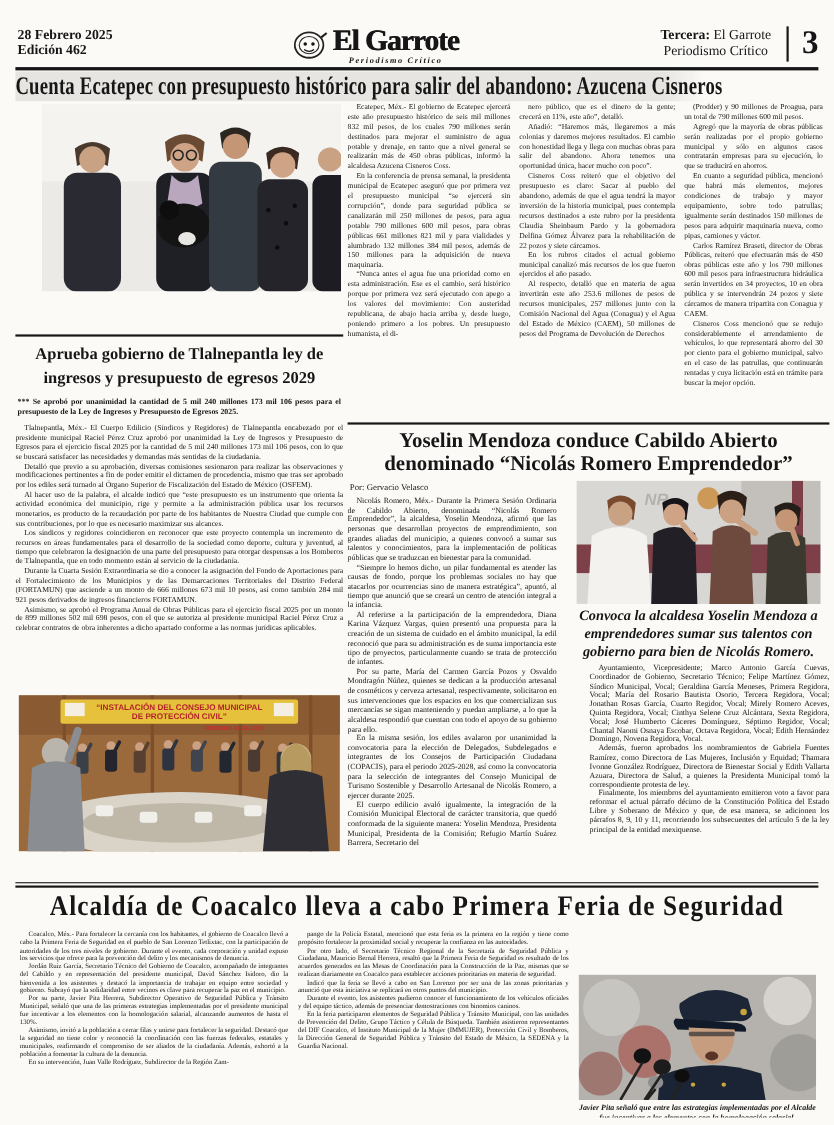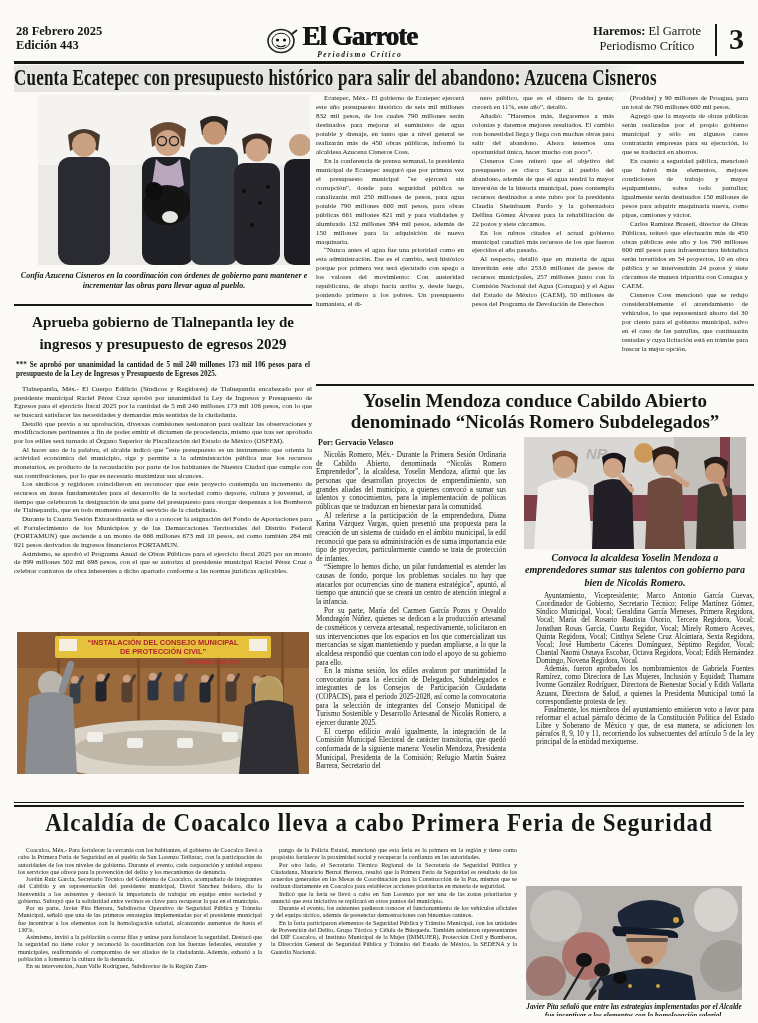--- a/index.html
+++ b/index.html
@@ -43,24 +43,24 @@
   .tl-subhead{font-size:7.2px;font-weight:bold;text-align:justify;margin:5px 2px 5px 2px;line-height:1.35;}
   .tl-body{font-size:7px;line-height:1.24;text-align:justify;}
   .photo2{position:absolute;left:3px;top:320px;width:292px;height:142px;}
   .cap2{position:absolute;left:0;top:466px;width:298px;font-size:7.6px;line-height:1.3;margin-top:32px;}
 
   
   .nr{position:absolute;left:316px;top:384px;width:438px;height:417px;overflow:hidden;border-top:2px solid #161616;}
   .nr h2{margin:4px 0 2px 0;font-size:19px;line-height:1.12;text-align:center;font-weight:bold;}
   .nr-cols{display:flex;gap:10px;}
   .nr-col1{width:190px;font-size:7.2px;line-height:1.2;text-align:justify;}
-  .nr-byline{font-size:8px;font-weight:bold;margin:3px 0 4px 2px;}
+  .nr-byline{font-size:8px;font-weight:normal;margin:3px 0 4px 2px;}
   .nr-col2{width:238px;}
   .photo3{display:block;margin:2px 8px 0 8px;width:222px;height:112px;}
-  .cap3{margin:3px 4px 3px 4px;font-size:10px;line-height:1.25;}
+  .cap3{margin:3px 4px 3px 4px;font-size:13px;line-height:1.25;}
   .nr-col2-text{font-size:7.2px;line-height:1.13;text-align:justify;margin-left:20px;}
 
   
   .rule4{position:absolute;top:802px;left:14px;right:14px;height:2px;border-top:1px solid #161616;border-bottom:2px solid #161616;}
   .h2-coacalco{position:absolute;top:809px;left:14px;right:14px;margin:0;text-align:center;
        font-size:23px;font-weight:bold;letter-spacing:1px;white-space:nowrap;
        transform:scaleY(1.12);transform-origin:top center;}
   .co-body{position:absolute;top:846px;left:18px;width:724px;height:170px;overflow:hidden;display:flex;gap:9px;}
   .co-col{font-size:6.2px;line-height:1.17;text-align:justify;}
   .co1{width:244px;} .co2{width:246px;}
@@ -69,38 +69,38 @@
   .cap4{margin-top:3px;font-size:7.2px;line-height:1.25;}
 </style>
 </head>
 <body>
 
 <div class="page">
 
   <header class="masthead">
     <div class="date-block">
       <div>28 Febrero 2025</div>
-      <div>Edición 443</div>
+      <div>Edición 462</div>
     </div>
     <div class="logo-block">
       <svg class="logo-emblem" width="32" height="28" viewBox="0 0 32 28">
         <ellipse cx="15" cy="14" rx="13" ry="11.5" fill="none" stroke="#222" stroke-width="1.6"></ellipse>
         <ellipse cx="15" cy="14" rx="9" ry="7.8" fill="none" stroke="#222" stroke-width="1"></ellipse>
         <circle cx="11.5" cy="13" r="1.6" fill="#111"></circle>
         <circle cx="18.5" cy="13" r="1.6" fill="#111"></circle>
         <path d="M10.5 18 q4.5 3.6 9 0" stroke="#111" stroke-width="1.1" fill="none"></path>
         <path d="M26 7 l5 -4" stroke="#222" stroke-width="2"></path>
       </svg>
       <div>
         <div class="logo-title">El Garrote</div>
         <div class="logo-tagline">Periodismo Crítico</div>
       </div>
     </div>
     <div class="fb-block">
-      <div><b>Haremos:</b><span> El Garrote</span></div>
+      <div><b>Tercera:</b><span> El Garrote</span></div>
       <div>Periodismo Crítico</div>
     </div>
     <div class="pageno-divider"></div>
     <div class="pageno">3</div>
   </header>
 
   <div class="rule1"></div>
 
   <h1 class="h1-ecatepec">Cuenta Ecatepec con presupuesto histórico para salir del abandono: Azucena Cisneros</h1>
 
@@ -130,21 +130,20 @@
     <circle cx="219" cy="55" r="11.5" fill="#cfa486"></circle>
     <rect x="196" y="68" width="46" height="102" rx="11" fill="#24242a"></rect>
     <circle cx="206" cy="96" r="2" fill="#0c0c0c"></circle>
       <circle cx="222" cy="108" r="2" fill="#0c0c0c"></circle>
     <circle cx="214" cy="130" r="2" fill="#0c0c0c"></circle>
       <circle cx="230" cy="92" r="2" fill="#0c0c0c"></circle>
 
     <circle cx="262" cy="50" r="11" fill="#c9a183"></circle>
     <rect x="246" y="64" width="40" height="106" rx="10" fill="#1c1c22"></rect>
   </svg>
-  <div class="photo-caption cap1">Confía Azucena Cisneros en la coordinación con órdenes de gobierno para mantener e incrementar las obras para llevar agua al pueblo.</div>
   <div class="rule2"></div>
 
   <div class="topcols">
     <div class="col tc1 para-col">
         <p>Ecatepec, Méx.- El gobierno de Ecatepec ejercerá este año presupuesto histórico de seis mil millones 832 mil pesos, de los cuales 790 millones serán destinados para mejorar el suministro de agua potable y drenaje, en tanto que a nivel general se realizarán más de 450 obras públicas, informó la alcaldesa Azucena Cisneros Coss.</p>
         <p>En la conferencia de prensa semanal, la presidenta municipal de Ecatepec aseguró que por primera vez el presupuesto municipal “se ejercerá sin corrupción”, donde para seguridad pública se canalizarán mil 250 millones de pesos, para agua potable 790 millones 600 mil pesos, para obras públicas 661 millones 821 mil y para vialidades y alumbrado 132 millones 384 mil pesos, además de 150 millones para la adquisición de nueva maquinaria.</p>
         <p>“Nunca antes el agua fue una prioridad como en esta administración. Ese es el cambio, será histórico porque por primera vez será ejecutado con apego a los valores del movimiento: Con austeridad republicana, de abajo hacia arriba y, desde luego, poniendo primero a los pobres. Un presupuesto humanista, el di-</p>
       </div>
     <div class="col tc2 para-col">
         <p>nero público, que es el dinero de la gente; crecerá en 11%, este año”, detalló.</p>
@@ -213,28 +212,28 @@
       <path d="M12 66 q22 -12 44 0 l4 76 l-52 0 z" fill="#8a8d92"></path>
       <rect x="46" y="28" width="7" height="34" rx="3.5" fill="#8a8d92" transform="rotate(18 49 45)"></rect>
       <circle cx="252" cy="58" r="14" fill="#c9b07a"></circle>
       <path d="M252 44 q16 4 14 26 l-28 0 q-2 -22 14 -26" fill="#b69a60"></path>
       <path d="M228 74 q24 -12 48 0 l6 68 l-60 0 z" fill="#2e2e34"></path>
     </svg>
     <div class="photo-caption cap2">El Programa Anual de Obra Pública para el ejercicio fiscal del presente año tendrá un presupuesto de 899 millones 502 mil 698 pesos.</div>
   </section>
 
   <section class="nr">
-    <h2>Yoselin Mendoza conduce Cabildo Abierto denominado “Nicolás Romero Subdelegados”</h2>
+    <h2>Yoselin Mendoza conduce Cabildo Abierto denominado “Nicolás Romero Emprendedor”</h2>
     <div class="nr-cols">
       <div class="nr-col1">
         <div class="nr-byline">Por: Gervacio Velasco</div>
         <div class="para-col">
             <p>Nicolás Romero, Méx.- Durante la Primera Sesión Ordinaria de Cabildo Abierto, denominada “Nicolás Romero Emprendedor”, la alcaldesa, Yoselin Mendoza, afirmó que las personas que desarrollan proyectos de emprendimiento, son grandes aliadas del municipio, a quienes convocó a sumar sus talentos y conocimientos, para la implementación de políticas públicas que se traduzcan en bienestar para la comunidad.</p>
+            <p>“Siempre lo hemos dicho, un pilar fundamental es atender las causas de fondo, porque los problemas sociales no hay que atacarlos por ocurrencias sino de manera estratégica”, apuntó, al tiempo que anunció que se creará un centro de atención integral a la infancia.</p>
             <p>Al referirse a la participación de la emprendedora, Diana Karina Vázquez Vargas, quien presentó una propuesta para la creación de un sistema de cuidado en el ámbito municipal, la edil reconoció que para su administración es de suma importancia este tipo de proyectos, particularmente cuando se trata de protección de infantes.</p>
-            <p>“Siempre lo hemos dicho, un pilar fundamental es atender las causas de fondo, porque los problemas sociales no hay que atacarlos por ocurrencias sino de manera estratégica”, apuntó, al tiempo que anunció que se creará un centro de atención integral a la infancia.</p>
             <p>Por su parte, María del Carmen García Pozos y Osvaldo Mondragón Núñez, quienes se dedican a la producción artesanal de cosméticos y cerveza artesanal, respectivamente, solicitaron en sus intervenciones que los espacios en los que comercializan sus mercancías se sigan manteniendo y puedan ampliarse, a lo que la alcaldesa respondió que cuentan con todo el apoyo de su gobierno para ello.</p>
             <p>En la misma sesión, los ediles avalaron por unanimidad la convocatoria para la elección de Delegados, Subdelegados e integrantes de los Consejos de Participación Ciudadana (COPACIS), para el periodo 2025-2028, así como la convocatoria para la selección de integrantes del Consejo Municipal de Turismo Sostenible y Desarrollo Artesanal de Nicolás Romero, a ejercer durante 2025.</p>
             <p>El cuerpo edilicio avaló igualmente, la integración de la Comisión Municipal Electoral de carácter transitoria, que quedó conformada de la siguiente manera: Yoselin Mendoza, Presidenta Municipal, Presidenta de la Comisión; Refugio Martín Suárez Barrera, Secretario del</p>
           </div>
       </div>
       <div class="nr-col2">
         <svg class="photo3" viewBox="0 0 222 112" preserveAspectRatio="none">
           <rect width="222" height="112" fill="#d9d7d3"></rect>
           <rect x="150" y="0" width="72" height="112" fill="#c3c0bc"></rect>
           <text x="62" y="22" font-family="Liberation Sans, sans-serif" font-size="15" font-weight="bold" font-style="italic" fill="#b5b2ae">NR</text>

